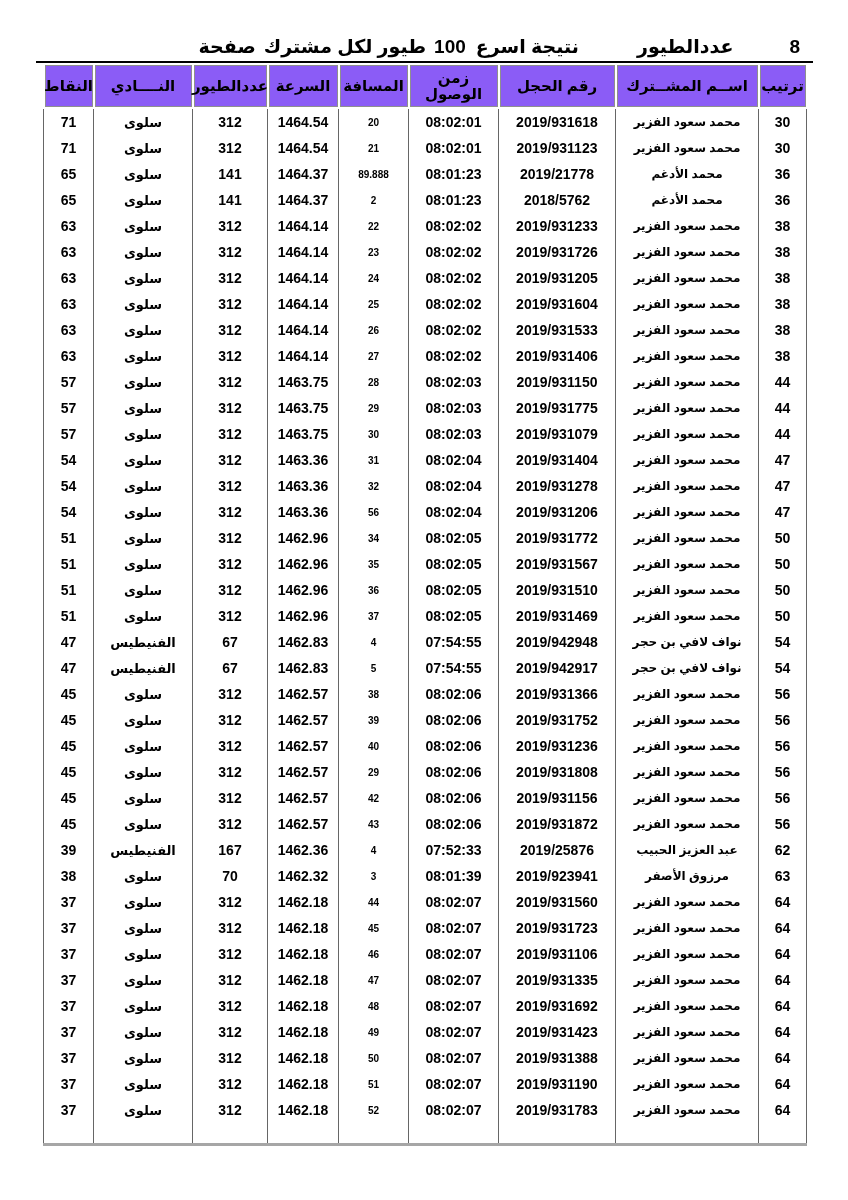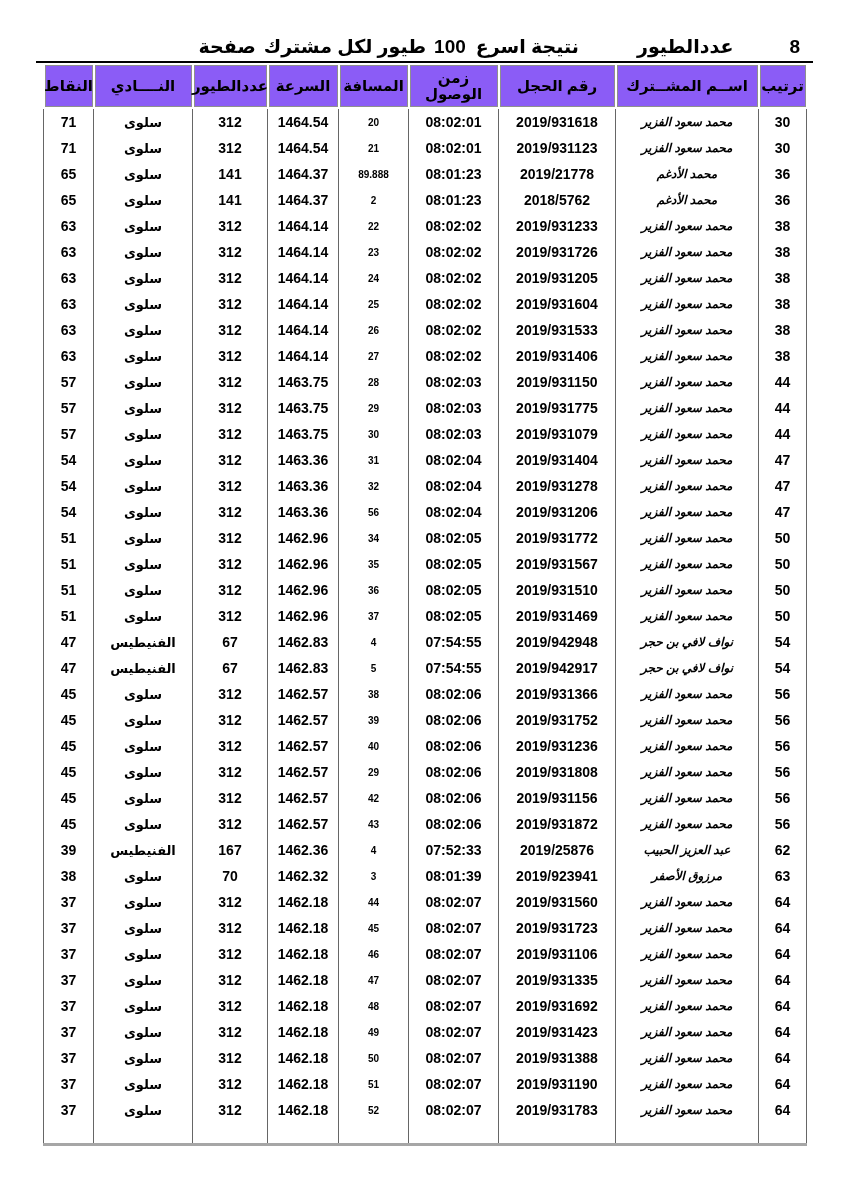--- a/index.html
+++ b/index.html
@@ -48,21 +48,21 @@
     display:flex; align-items:center; justify-content:center;
     font-size:15px; line-height:1.1;
   }
 
   td {
     height:26px; padding:0; text-align:center; vertical-align:middle;
     border-left:1px solid #666666; border-right:1px solid #666666;
     font-size:14px;
   }
   td.num       { direction:ltr; }
-  td.cell-name { font-size:12px;font-style:italic; }
+  td.cell-name { font-size:12px; }
   td.cell-club { font-size:13px; }
   td.cell-dist { font-size:10px; }
   tr.empty-row td { height:20px; }
 </style>
 </head>
 <body>
 
 <div class="page">
 
   <div class="title-row" dir="rtl">

